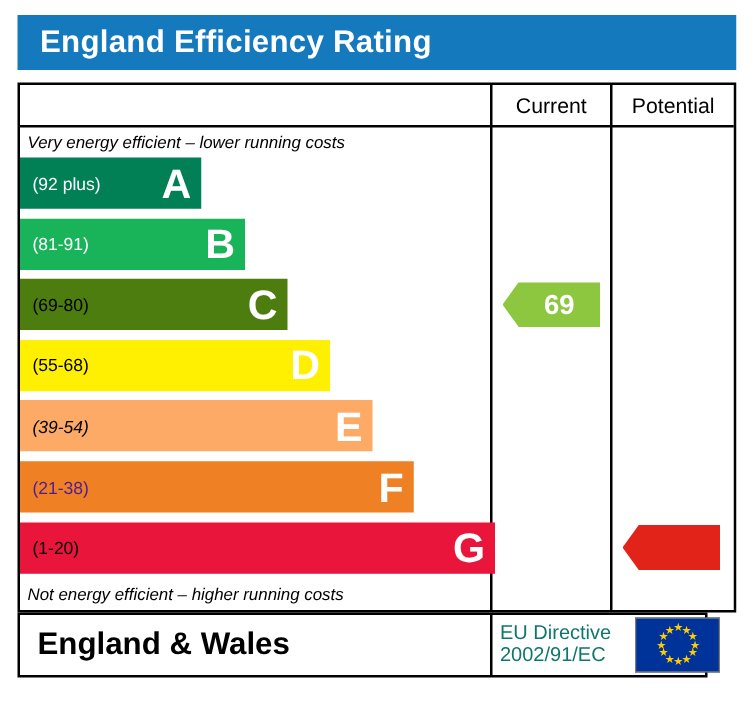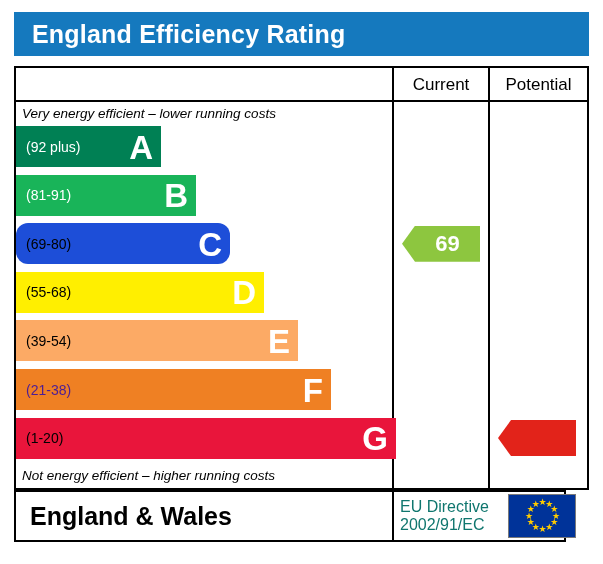--- a/index.html
+++ b/index.html
@@ -225,30 +225,30 @@
 
     <div class="bands" id="bands-container">
         <div class="band" style="top: 0px; width: 145px; background: rgb(0, 128, 84);">
           <span class="band-range" style="color: rgb(255, 255, 255);">(92 plus)</span>
           <span class="band-letter">A</span>
         </div>
         <div class="band" style="top: 48.6px; width: 180px; background: rgb(25, 180, 89);">
           <span class="band-range" style="color: rgb(255, 255, 255); text-align: right;">(81-91)</span>
           <span class="band-letter">B</span>
         </div>
-        <div class="band" style="top: 97.2px; width: 214px; background: #1d4ed8; border-radius: 12px;">
+        <div class="band" style="top: 97.2px; width: 214px; background: #4d7c0f;">
           <span class="band-range" style="color: rgb(0, 0, 0);">(69-80)</span>
           <span class="band-letter">C</span>
         </div>
         <div class="band" style="top: 145.8px; width: 248px; background: rgb(255, 239, 0); padding-left: 48px;">
           <span class="band-range" style="color: rgb(0, 0, 0);">(55-68)</span>
           <span class="band-letter">D</span>
         </div>
         <div class="band" style="top: 194.4px; width: 282px; background: rgb(252, 170, 101);">
-          <span class="band-range" style="color: rgb(0, 0, 0);">(39-54)</span>
+          <span class="band-range" style="color: rgb(0, 0, 0); font-style: italic;">(39-54)</span>
           <span class="band-letter">E</span>
         </div>
         <div class="band" style="top: 243px; width: 315px; background: rgb(239, 128, 35);">
           <span class="band-range" style="color: #4c1d95;">(21-38)</span>
           <span class="band-letter">F</span>
         </div>
         <div class="band" style="top: 291.6px; width: 380px; background: rgb(233, 21, 59);">
           <span class="band-range" style="color: rgb(0, 0, 0);">(1-20)</span>
           <span class="band-letter">G</span>
         </div>

